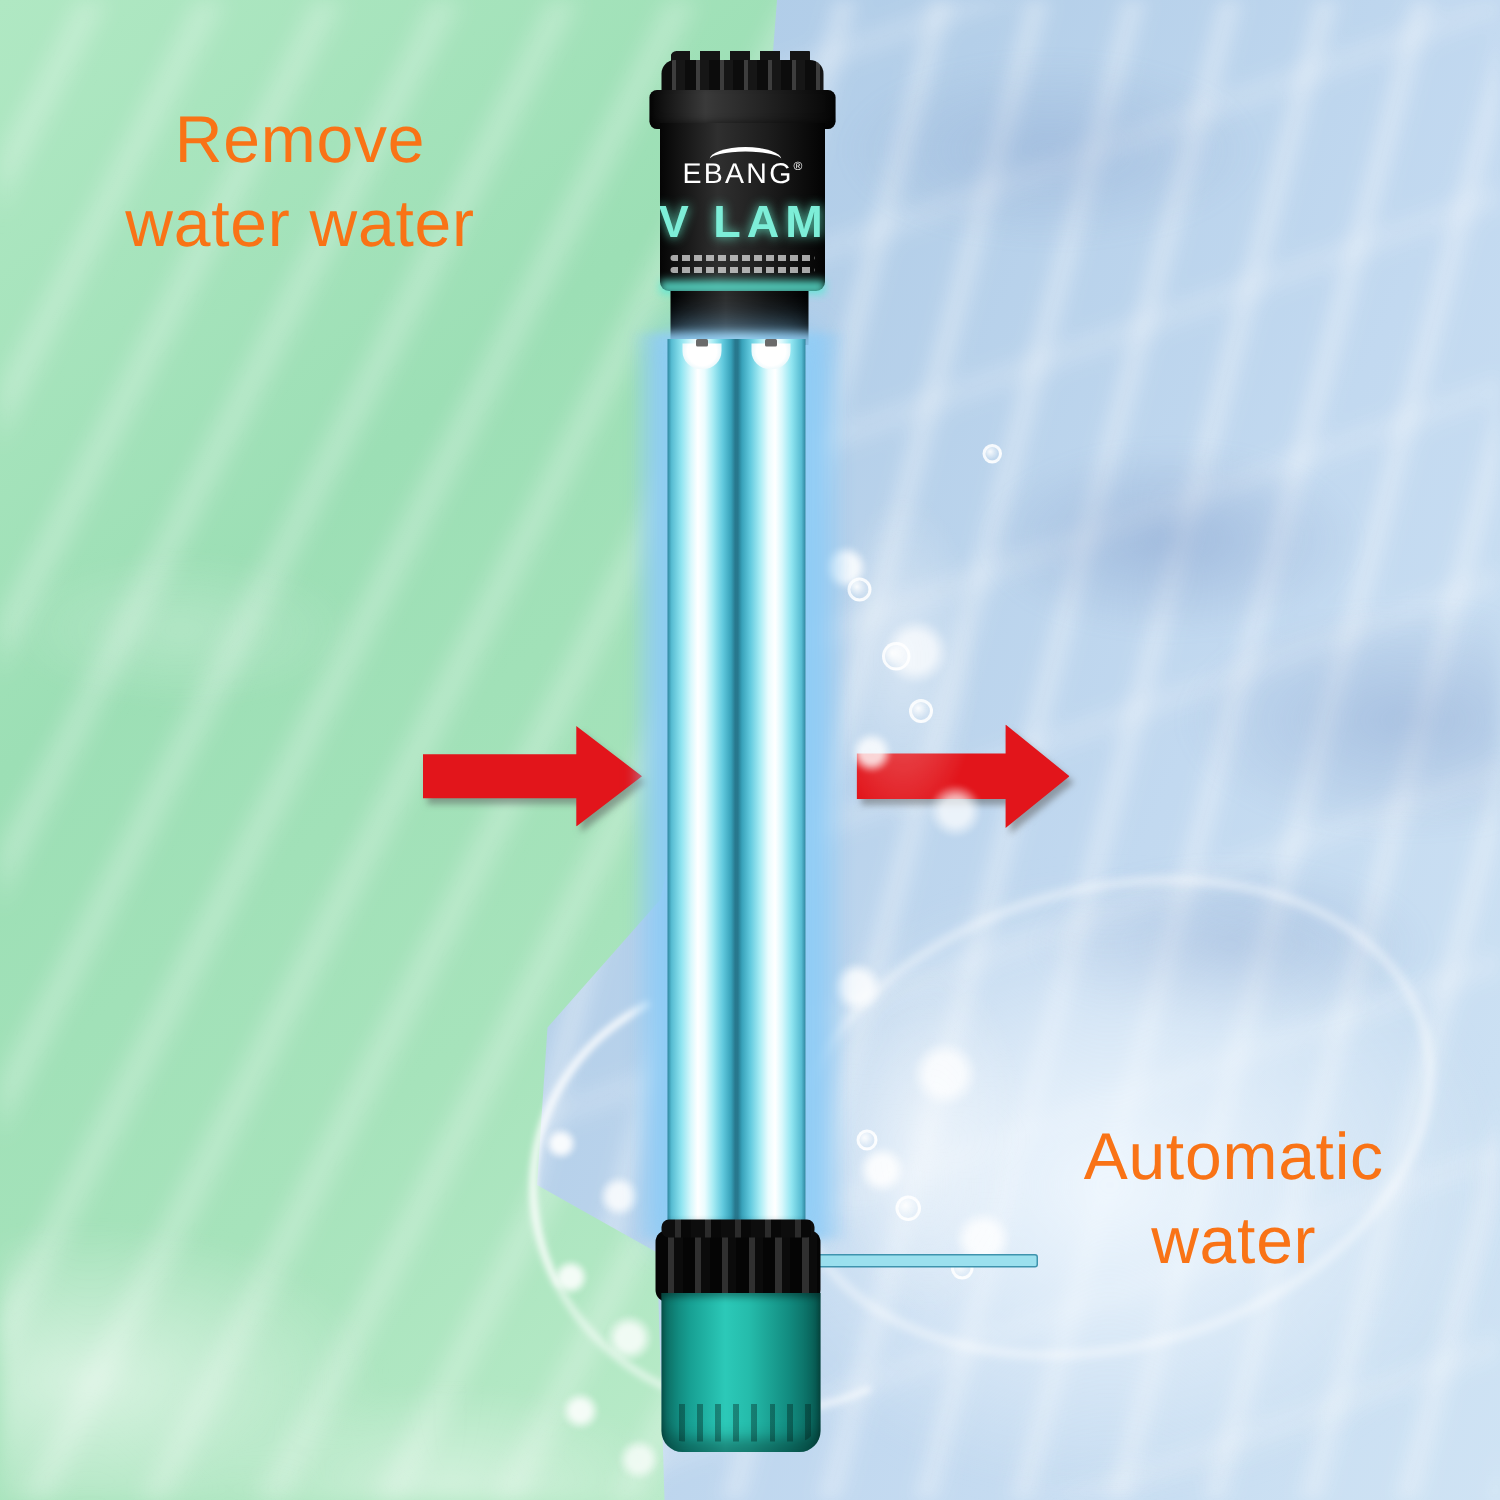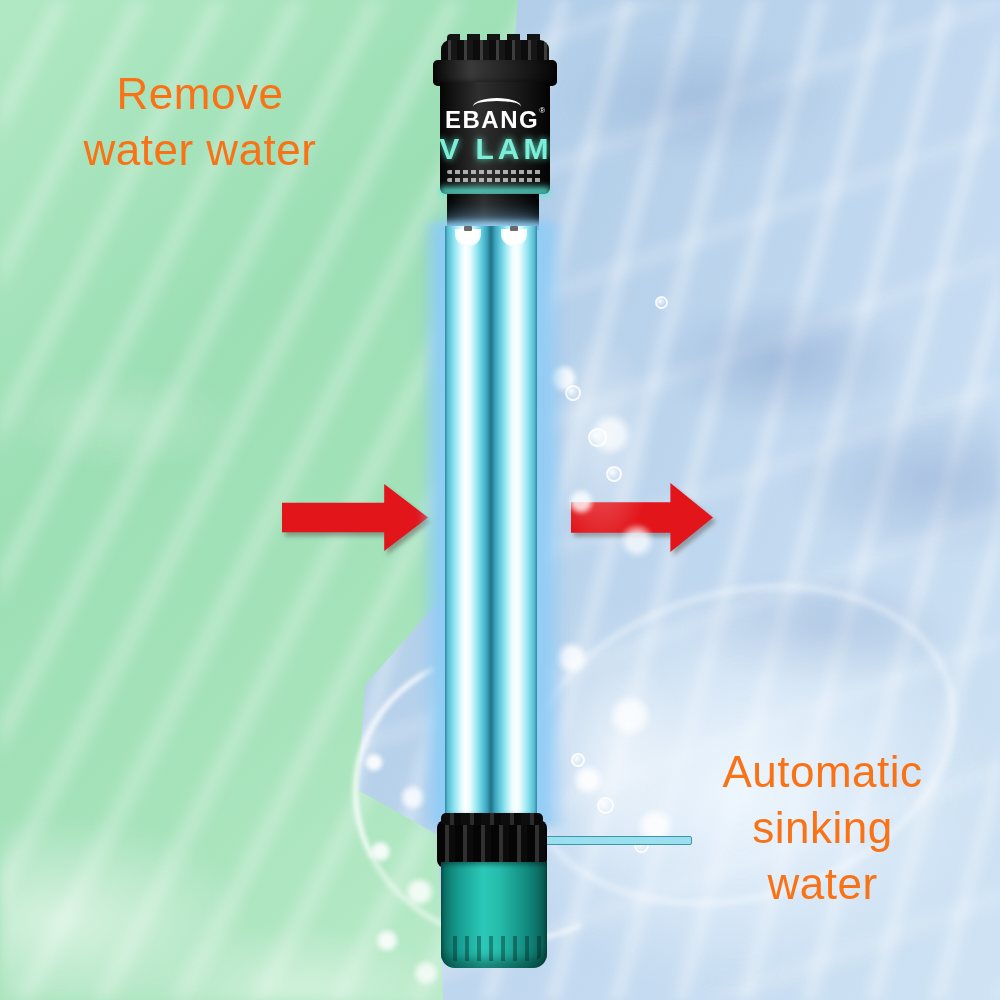--- a/index.html
+++ b/index.html
@@ -162,21 +162,21 @@
     background:linear-gradient(90deg,#050505 0%,#2f2f2f 35%,#1d1d1d 65%,#030303 100%);
     border-radius:0 0 6px 6px;
     overflow:hidden;
   }
   .brand-arc{
     position:absolute;left:33px;top:16px;width:48px;height:14px;
     border:solid transparent;border-width:3px 0 0 0;border-top-color:#ffffff;
     border-radius:50% 50% 0 0;
   }
   .brand-row{position:absolute;left:0;top:24px;width:100%;text-align:center;white-space:nowrap;}
-  .brand{color:#ffffff;font-weight:bold;font-size:24px;letter-spacing:1.5px;margin-top:40px;}
+  .brand{color:#ffffff;font-weight:normal;font-size:19px;letter-spacing:1.5px;margin-top:40px;}
   .reg{color:#ffffff;font-size:8px;vertical-align:top;}
   .uv-label{
     position:absolute;left:50%;top:50px;transform:translateX(-50%);
     color:#7deed8;font-weight:bold;font-size:30px;letter-spacing:4px;white-space:nowrap;
     text-shadow:0 0 7px rgba(110,255,220,.85);
   }
   .fine-print{position:absolute;left:7px;right:7px;height:4px;border-radius:2px;
     background:repeating-linear-gradient(90deg, rgba(255,255,255,.75) 0 5px, rgba(255,255,255,0) 5px 8px);
     filter:blur(.4px);opacity:.85;}
   .fp1{top:88px;} .fp2{top:96px;}
@@ -307,17 +307,16 @@
     <div class="abs bottom-cap"></div>
     <div class="abs base"></div>
   </div>
 
   <div class="note note-remove">
     <div>Remove</div>
     <div>water water</div>
   </div>
   <div class="note note-sink">
     <div>Automatic</div>
-    <div>sinking</div>
     <div>water</div>
   </div>
 
 </div>
 
 </body></html>

